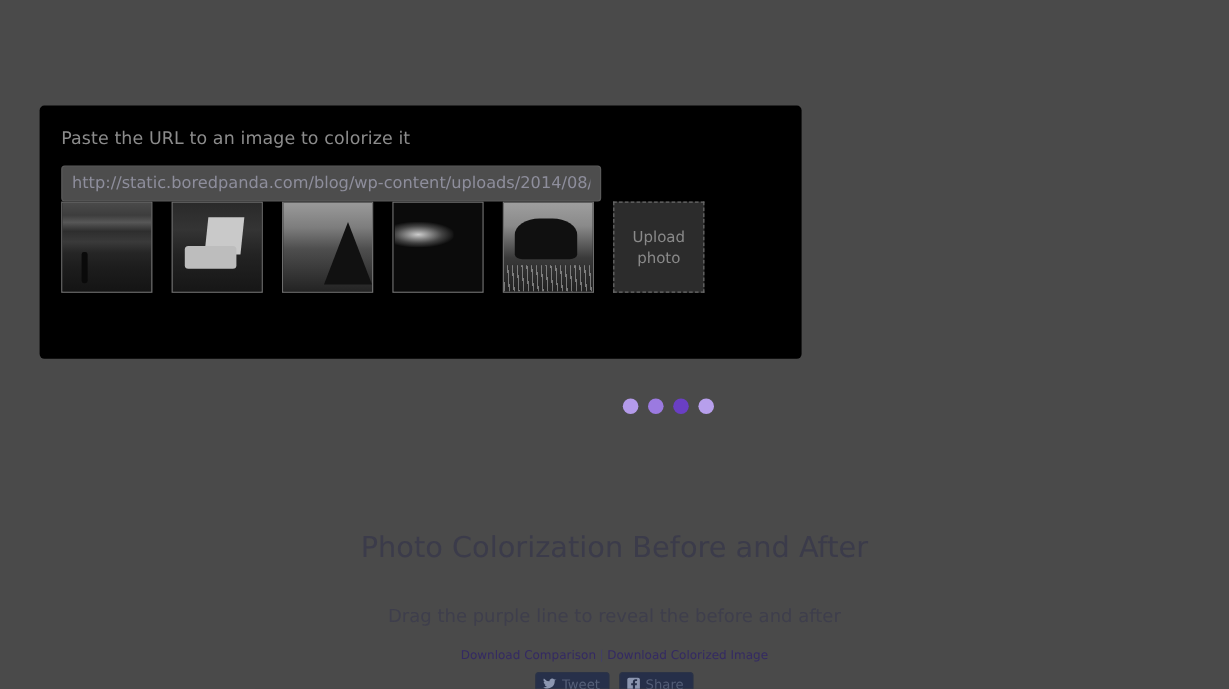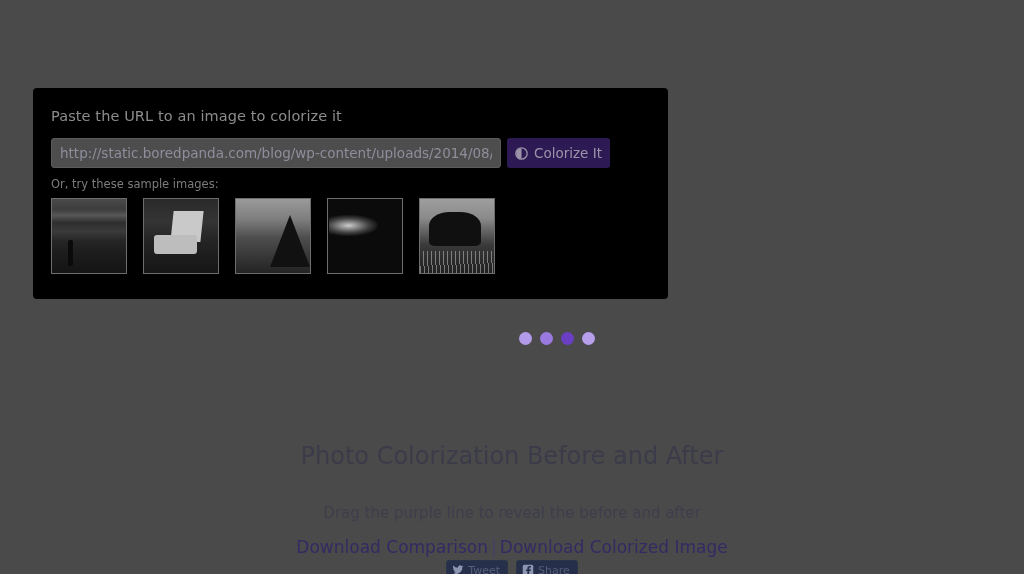--- a/index.html
+++ b/index.html
@@ -230,21 +230,21 @@
     line-height: 32px;
   }
   #result-subtitle {
     color: #3e3e4c;
     font-size: 15px;
     margin: 31px 0 0 0;
     line-height: 20px;
   }
   #download-links {
     margin-top: 14px;
-    font-size: 17px;
+    font-size: 10px;
     line-height: 20px;
     color: #3b2f66;
   }
   #download-links a {
     color: #342a63;
     text-decoration: none;
     cursor: pointer;
   }
   #download-links .sep {
     color: #44406a;
@@ -285,46 +285,42 @@
 </style>
 </head>
 <body>
 
 <div id="colorize-panel">
 
   <p id="panel-heading">Paste the URL to an image to colorize it</p>
 
   <div id="url-row">
     <input id="url-input" type="text" value="http://static.boredpanda.com/blog/wp-content/uploads/2014/08/cat" style="">
-    <button id="colorize-button">
-      <svg id="contrast-icon" viewBox="0 0 16 16">
-        <circle cx="8" cy="8" r="7" fill="none" stroke="#9c94a8" stroke-width="1.6"></circle>
-        <path d="M8 1.6 A6.4 6.4 0 0 0 8 14.4 Z" fill="#9c94a8"></path>
-      </svg>
-      <span>Colorize It</span>
-    </button>
-  </div>
-
-  <p id="samples-label">Or, try these sample images:</p>
+  </div>
+
 
   <div id="samples-row">
     <div class="sample-thumb">
       <span class="ph ph-beach"></span>
     </div>
     <div class="sample-thumb">
       <span class="ph ph-truck"></span>
     </div>
     <div class="sample-thumb">
       <span class="ph ph-mountain"></span>
     </div>
     <div class="sample-thumb">
       <span class="ph ph-smoke"></span>
     </div>
     <div class="sample-thumb">
       <span class="ph ph-cows"></span>
+    </div>
+    <div id="upload-photo-tile">
+      <span>Upload</span>
+      <span>photo</span>
     </div>
   </div>
 </div>
 
 <div id="loading-dots">
   <span class="dot" style="background: rgb(180, 155, 234);"></span>
   <span class="dot" style="background: rgb(155, 122, 224);"></span>
   <span class="dot" style="background: rgb(106, 63, 196);"></span>
   <span class="dot" style="background: rgb(183, 159, 236);"></span>
 </div>

